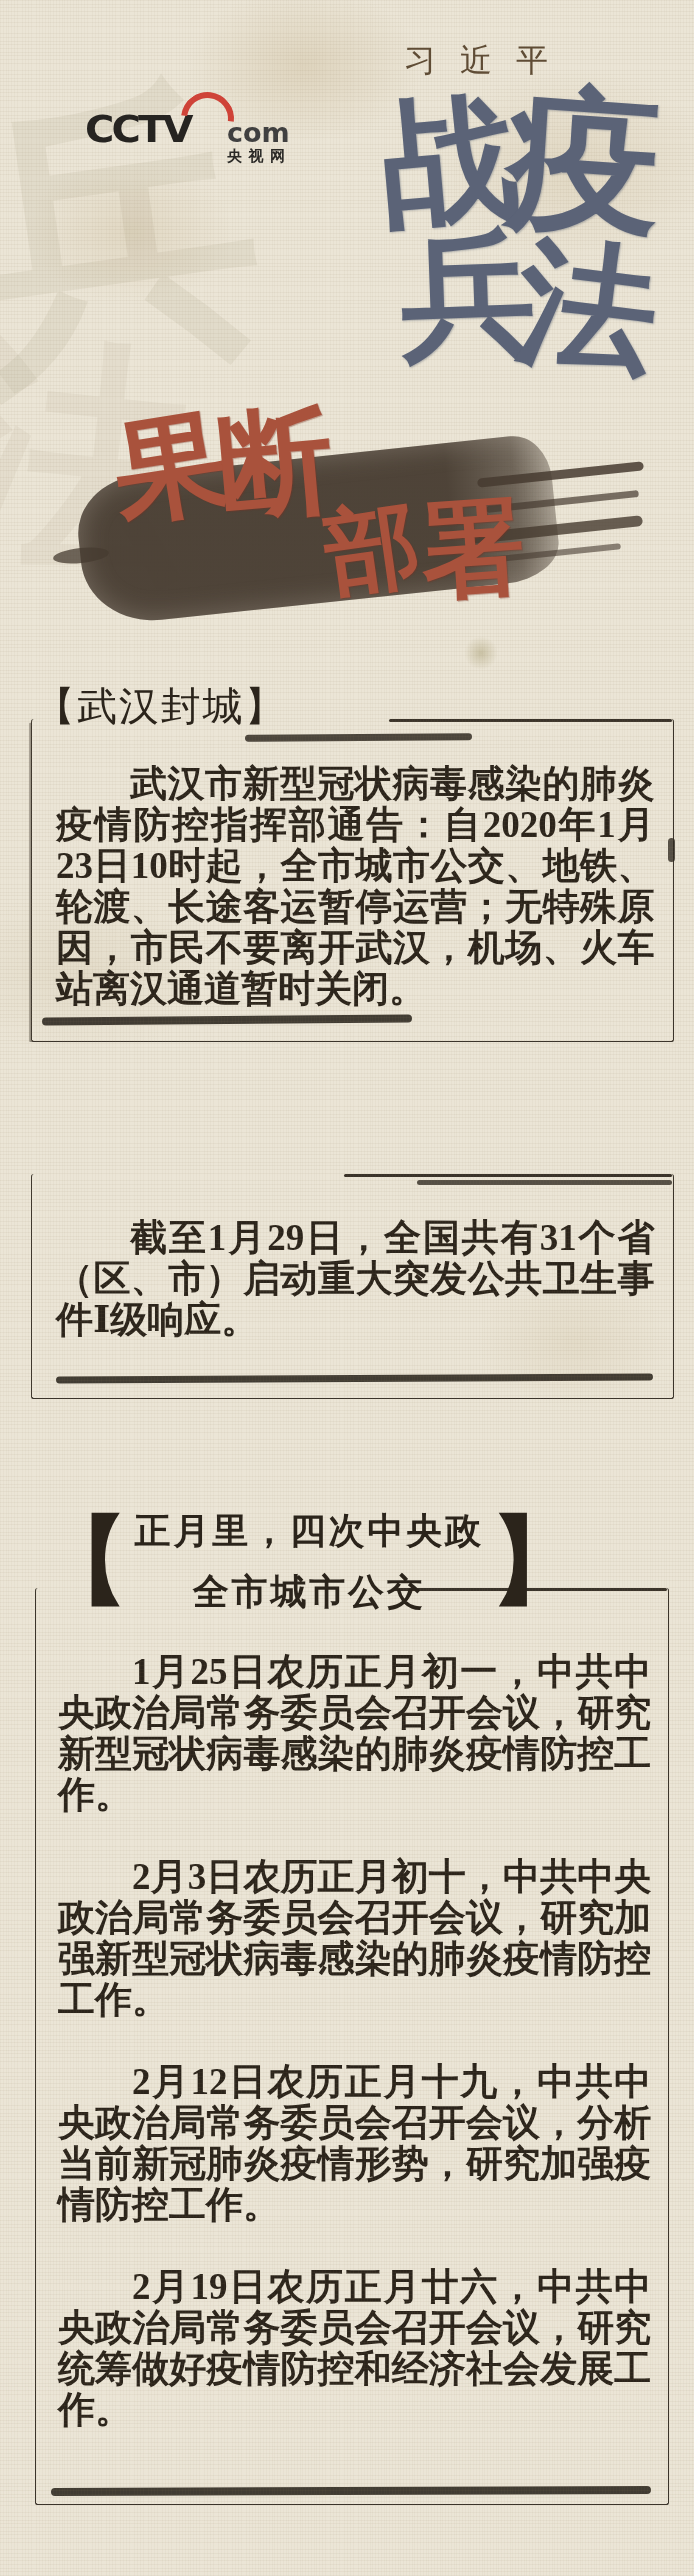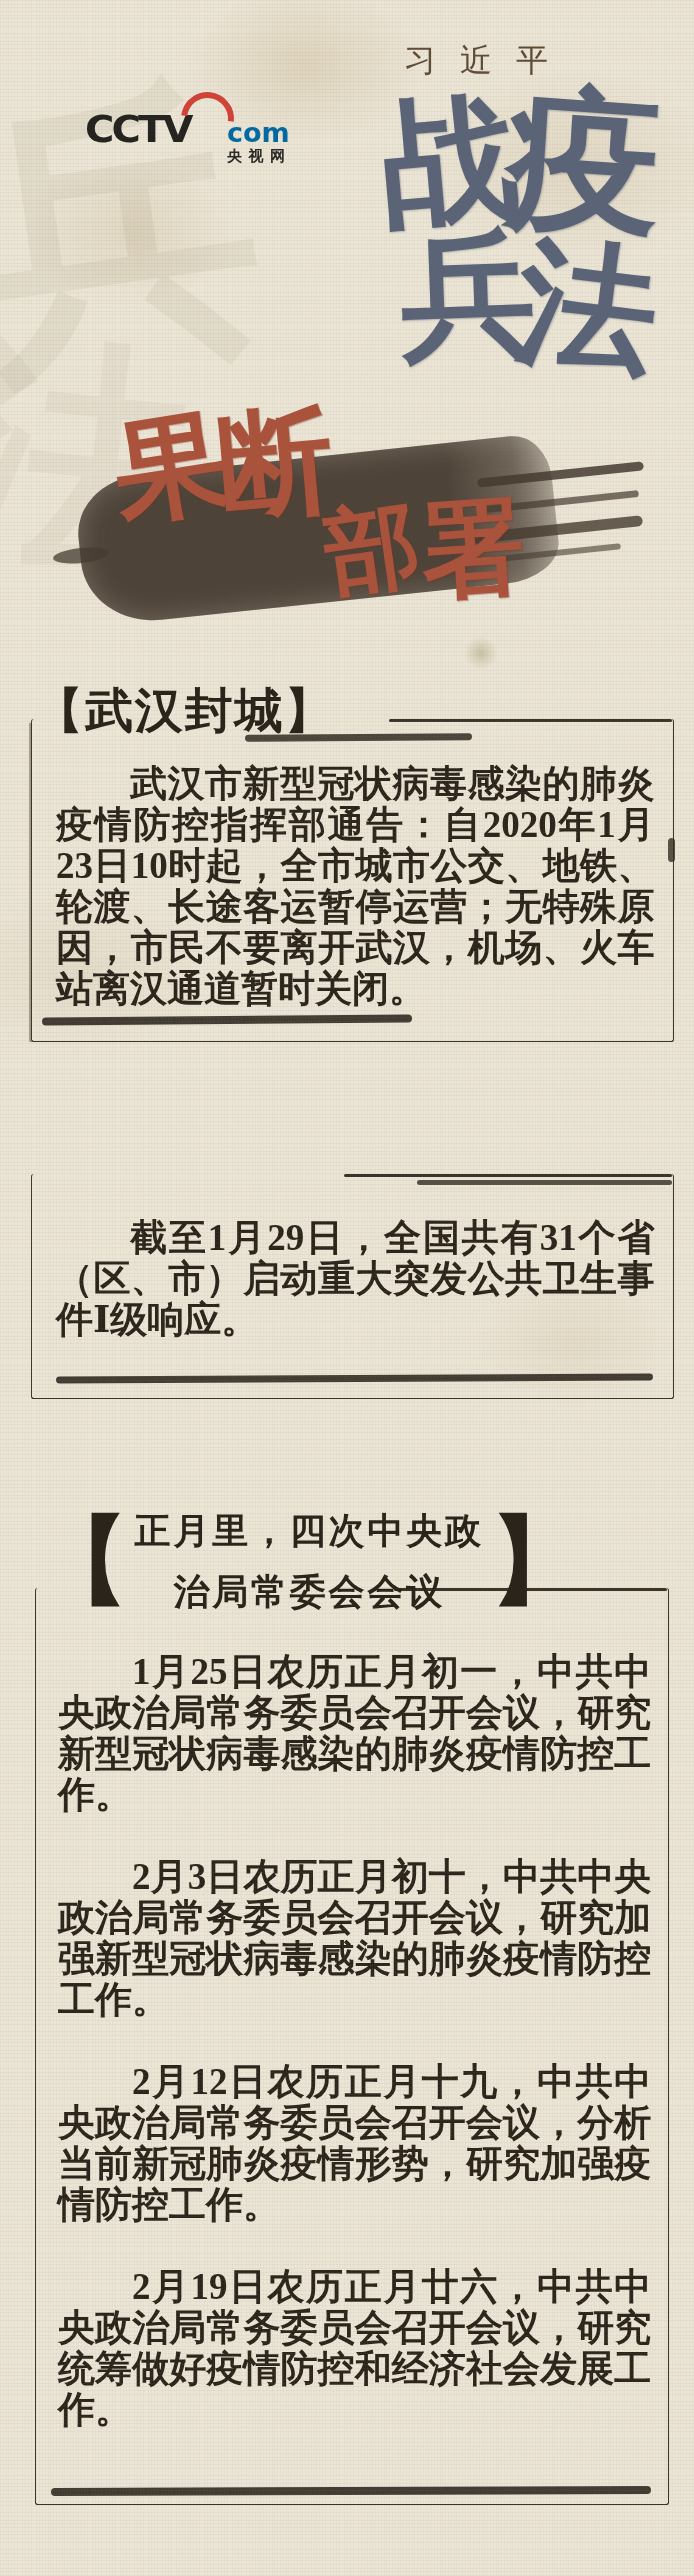--- a/index.html
+++ b/index.html
@@ -34,21 +34,21 @@
 
   
   .logo{position:absolute;left:85px;top:91px;width:204px;height:67px;z-index:6;}
   .logo .word{position:absolute;left:0;top:15px;font-family:"DejaVu Sans","Liberation Sans",sans-serif;
     font-weight:900;font-size:40px;letter-spacing:-2.8px;color:#262421;transform:scaleY(.95);}
   .logo .arc{position:absolute;left:96px;top:0.9px;width:41px;height:41px;border-radius:50%;
     border:6.5px solid #cf4338;border-left-color:transparent;border-bottom-color:transparent;
     transform:rotate(-38deg);}
   .logo .cn{position:absolute;left:142px;top:9.3px;font-size:15px;letter-spacing:6.5px;font-weight:700;color:#2b2a27;white-space:nowrap;margin-top:47px;}
   .logo .com{position:absolute;left:142px;top:26px;font-family:"DejaVu Sans","Liberation Sans",sans-serif;
-    font-weight:700;font-size:27px;color:#0369a1;letter-spacing:0;}
+    font-weight:700;font-size:27px;color:#404040;letter-spacing:0;}
 
   
   .author{position:absolute;left:404px;top:39px;z-index:6;font-size:32px;font-weight:400;
     letter-spacing:24px;color:#5f4c35;white-space:nowrap;}
   .cal{position:absolute;z-index:6;font-weight:700;color:#5b6377;
     text-shadow:0.9px 0.9px 1.9px rgba(70,80,100,.35);line-height:1;}
   .cal0{left:381px;top:94px;font-size:137px;transform:rotate(-5deg);}
   .cal1{left:507px;top:85px;font-size:156px;transform:rotate(4deg);}
   .cal2{left:400px;top:228px;font-size:135px;transform:rotate(-2deg);}
   .cal3{left:518px;top:239px;font-size:139px;transform:rotate(7deg);}
@@ -66,21 +66,21 @@
   .st3{left:412px;top:141px;width:130px;height:5.6px;opacity:.6;}
   .st4{left:-26px;top:139px;width:56px;height:15px;opacity:.75;border-radius:50%;}
   .bchar{position:absolute;font-weight:700;color:#a9523c;line-height:1;
     text-shadow:0.9px 0.9px 0.9px rgba(120,50,35,.4);}
   .bc0{left:35px;top:1.9px;font-size:113px;transform:rotate(-9deg);}
   .bc1{left:139px;top:-1.9px;font-size:115px;transform:rotate(-5deg);}
   .bc2{left:246px;top:93px;font-size:94px;transform:rotate(-8deg);}
   .bc3{left:342px;top:89px;font-size:104px;transform:rotate(-4deg);}
 
   
-  .h-small{position:absolute;left:35px;z-index:7;font-size:48px;font-weight:700;color:#2b241b;
+  .h-small{position:absolute;left:35px;z-index:7;font-size:40px;font-weight:400;color:#2b241b;
     letter-spacing:1.9px;white-space:nowrap;}
   .h1{top:679px;}
   .h2{top:1133px;}
   .topline{position:absolute;height:2.8px;background:#3a332a;z-index:4;border-radius:1.9px;}
   .tl1{left:389px;top:719px;width:283px;}
   .tl2{left:344px;top:1174px;width:328px;}
   .tl3{left:394px;top:1588px;width:273px;}
   .contentbox{position:absolute;z-index:3;border:1.9px solid #3a332a;border-top:none;
     border-radius:2.8px;}
   .box1{left:31px;top:719px;width:641px;height:322px;box-shadow:-3.7px 1.9px 0 -1.9px rgba(60,50,40,.45);}
@@ -156,21 +156,21 @@
     <div class="bodytext pad2">
       <p>截至1月29日，全国共有31个省（区、市）启动重大突发公共卫生事件Ⅰ级响应。</p>
     </div>
   </div>
   <div class="accent a2b"></div>
 
   <div class="h3wrap">
     <span class="bracket">【</span>
     <span class="h3lines">
       <div class="h3line">正月里，四次中央政</div>
-      <div class="h3line">治局常委会会议</div>
+      <div class="h3line">全市城市公交</div>
     </span>
     <span class="bracket">】</span>
   </div>
   <div class="topline tl3"></div>
   <div class="contentbox box3">
     <div class="bodytext pad3">
       <p>1月25日农历正月初一，中共中央政治局常务委员会召开会议，研究新型冠状病毒感染的肺炎疫情防控工作。</p>
       <p>2月3日农历正月初十，中共中央政治局常务委员会召开会议，研究加强新型冠状病毒感染的肺炎疫情防控工作。</p>
       <p>2月12日农历正月十九，中共中央政治局常务委员会召开会议，分析当前新冠肺炎疫情形势，研究加强疫情防控工作。</p>
       <p>2月19日农历正月廿六，中共中央政治局常务委员会召开会议，研究统筹做好疫情防控和经济社会发展工作。</p>

